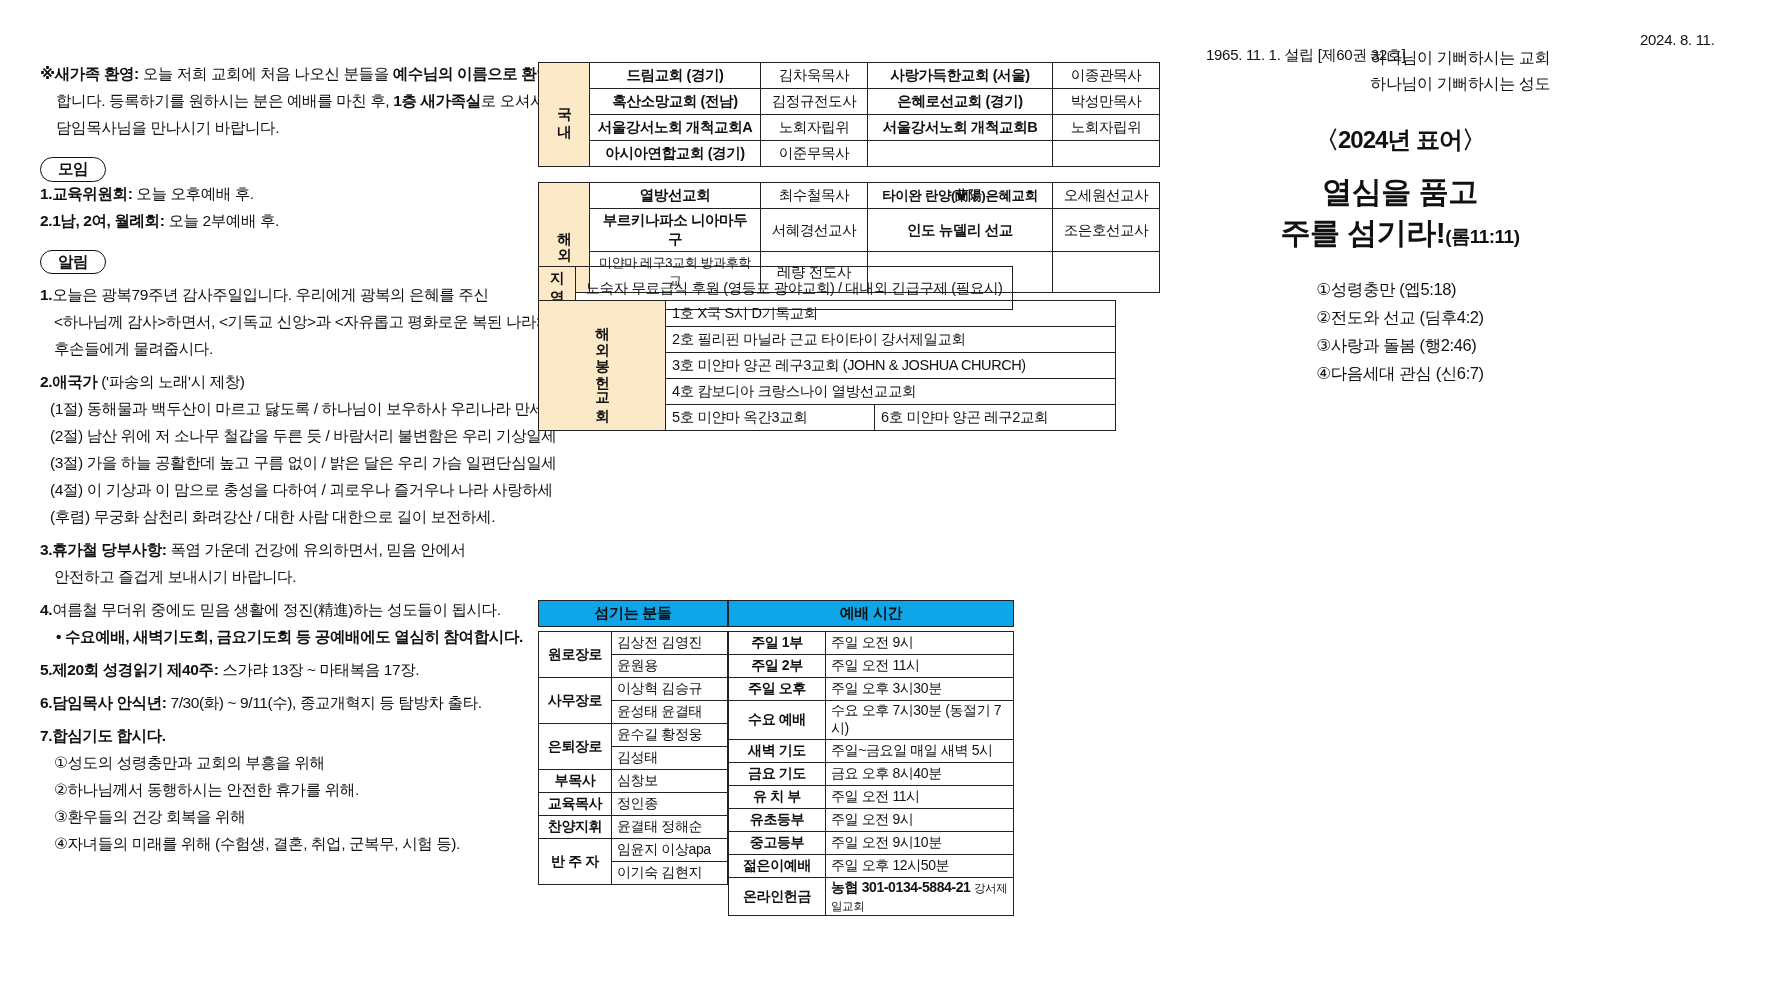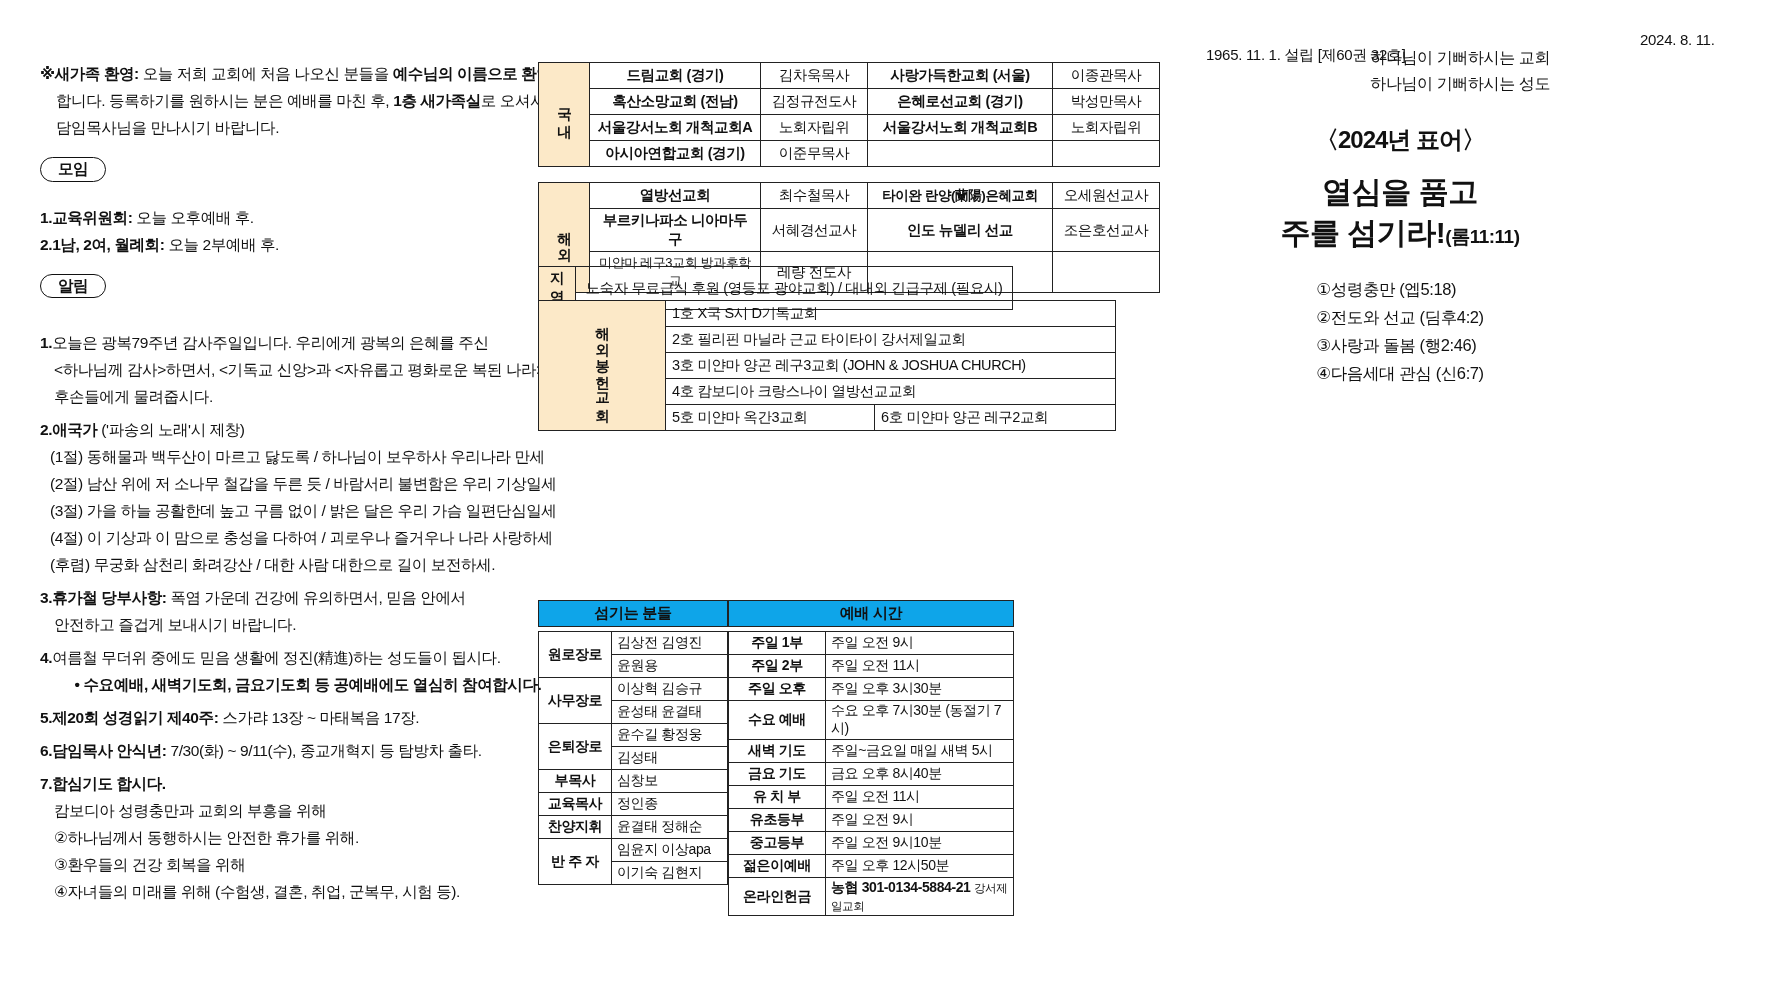--- a/index.html
+++ b/index.html
@@ -18,25 +18,25 @@
   .hdr-right{position:absolute;left:1640px;top:31px;font-size:15px;letter-spacing:-0.3px;}
 
   
   .left{position:absolute;left:40px;top:62px;width:520px;font-size:15.5px;line-height:1.55;letter-spacing:-0.4px;}
   .left p{margin:0 0 3px 0;}
   .b{font-weight:bold;}
   .indent1{padding-left:16px;}
   .pill{
     display:inline-block;border:1.6px solid #111;border-radius:13px;
     padding:3px 17px 4px 17px;font-weight:bold;font-size:15.5px;line-height:1;
-    margin:14px 0 24px 0;
+    margin:14px 0 0 0;
   }
   .item{margin-top:9px;}
   .sub{padding-left:14px;margin-top:2px;}
-  .bullet{padding-left:16px;margin-top:2px;text-align:center;}
+  .bullet{padding-left:16px;margin-top:2px;}
   .verse{padding-left:10px;margin-top:2px;}
 
   
   table{border-collapse:collapse;}
   .tbl{position:absolute;font-size:14.5px;letter-spacing:-0.4px;}
   .tbl td{border:1px solid #222;padding:2px 6px;height:21px;vertical-align:middle;}
   .vh{background:#fce9c8;text-align:center;font-weight:bold;width:24px;}
   .vh div{writing-mode:vertical-rl;text-orientation:upright;letter-spacing:2px;margin:0 auto;}
   .ctr{text-align:center;}
   .nm{text-align:center;font-weight:bold;}
@@ -129,21 +129,21 @@
     <div class="item">
       <p><span class="b">5.</span><span class="b">제20회 성경읽기 제40주:</span><span> 스가랴 13장 ~ 마태복음 17장.</span></p>
     </div>
 
     <div class="item">
       <p><span class="b">6.</span><span class="b">담임목사 안식년:</span><span> 7/30(화) ~ 9/11(수), 종교개혁지 등 탐방차 출타.</span></p>
     </div>
 
     <div class="item">
       <p><span class="b">7.</span><span class="b">합심기도 합시다.</span></p>
-      <p class="sub">캄보디아 성령충만과 교회의 부흥을 위해</p>
+      <p class="sub">①성도의 성령충만과 교회의 부흥을 위해</p>
       <p class="sub">②하나님께서 동행하시는 안전한 휴가를 위해.</p>
       <p class="sub">③환우들의 건강 회복을 위해</p>
       <p class="sub">④자녀들의 미래를 위해 (수험생, 결혼, 취업, 군복무, 시험 등).</p>
     </div>
   </div>
 
   <table class="tbl" id="t-domestic">
     <tbody>
         <tr>
       <td class="vh" rowspan="4">

